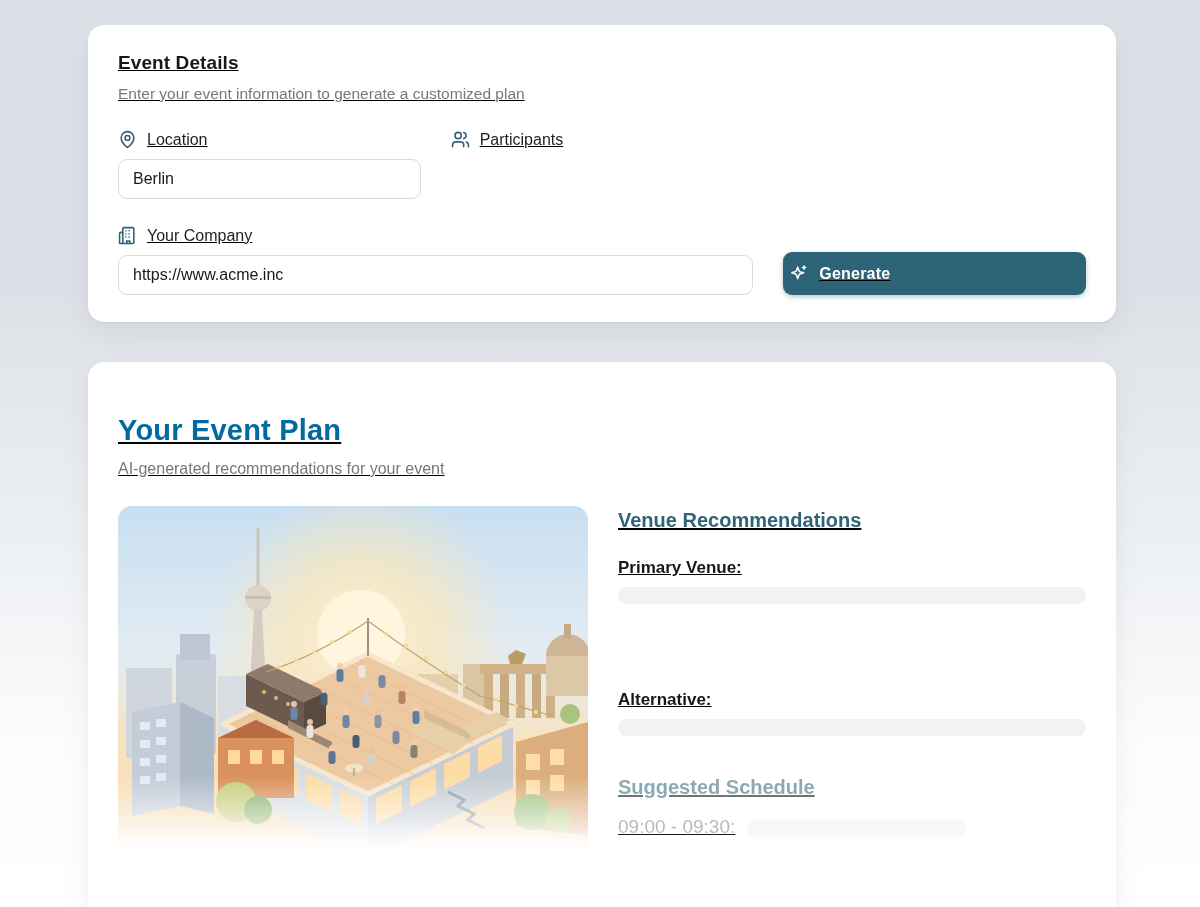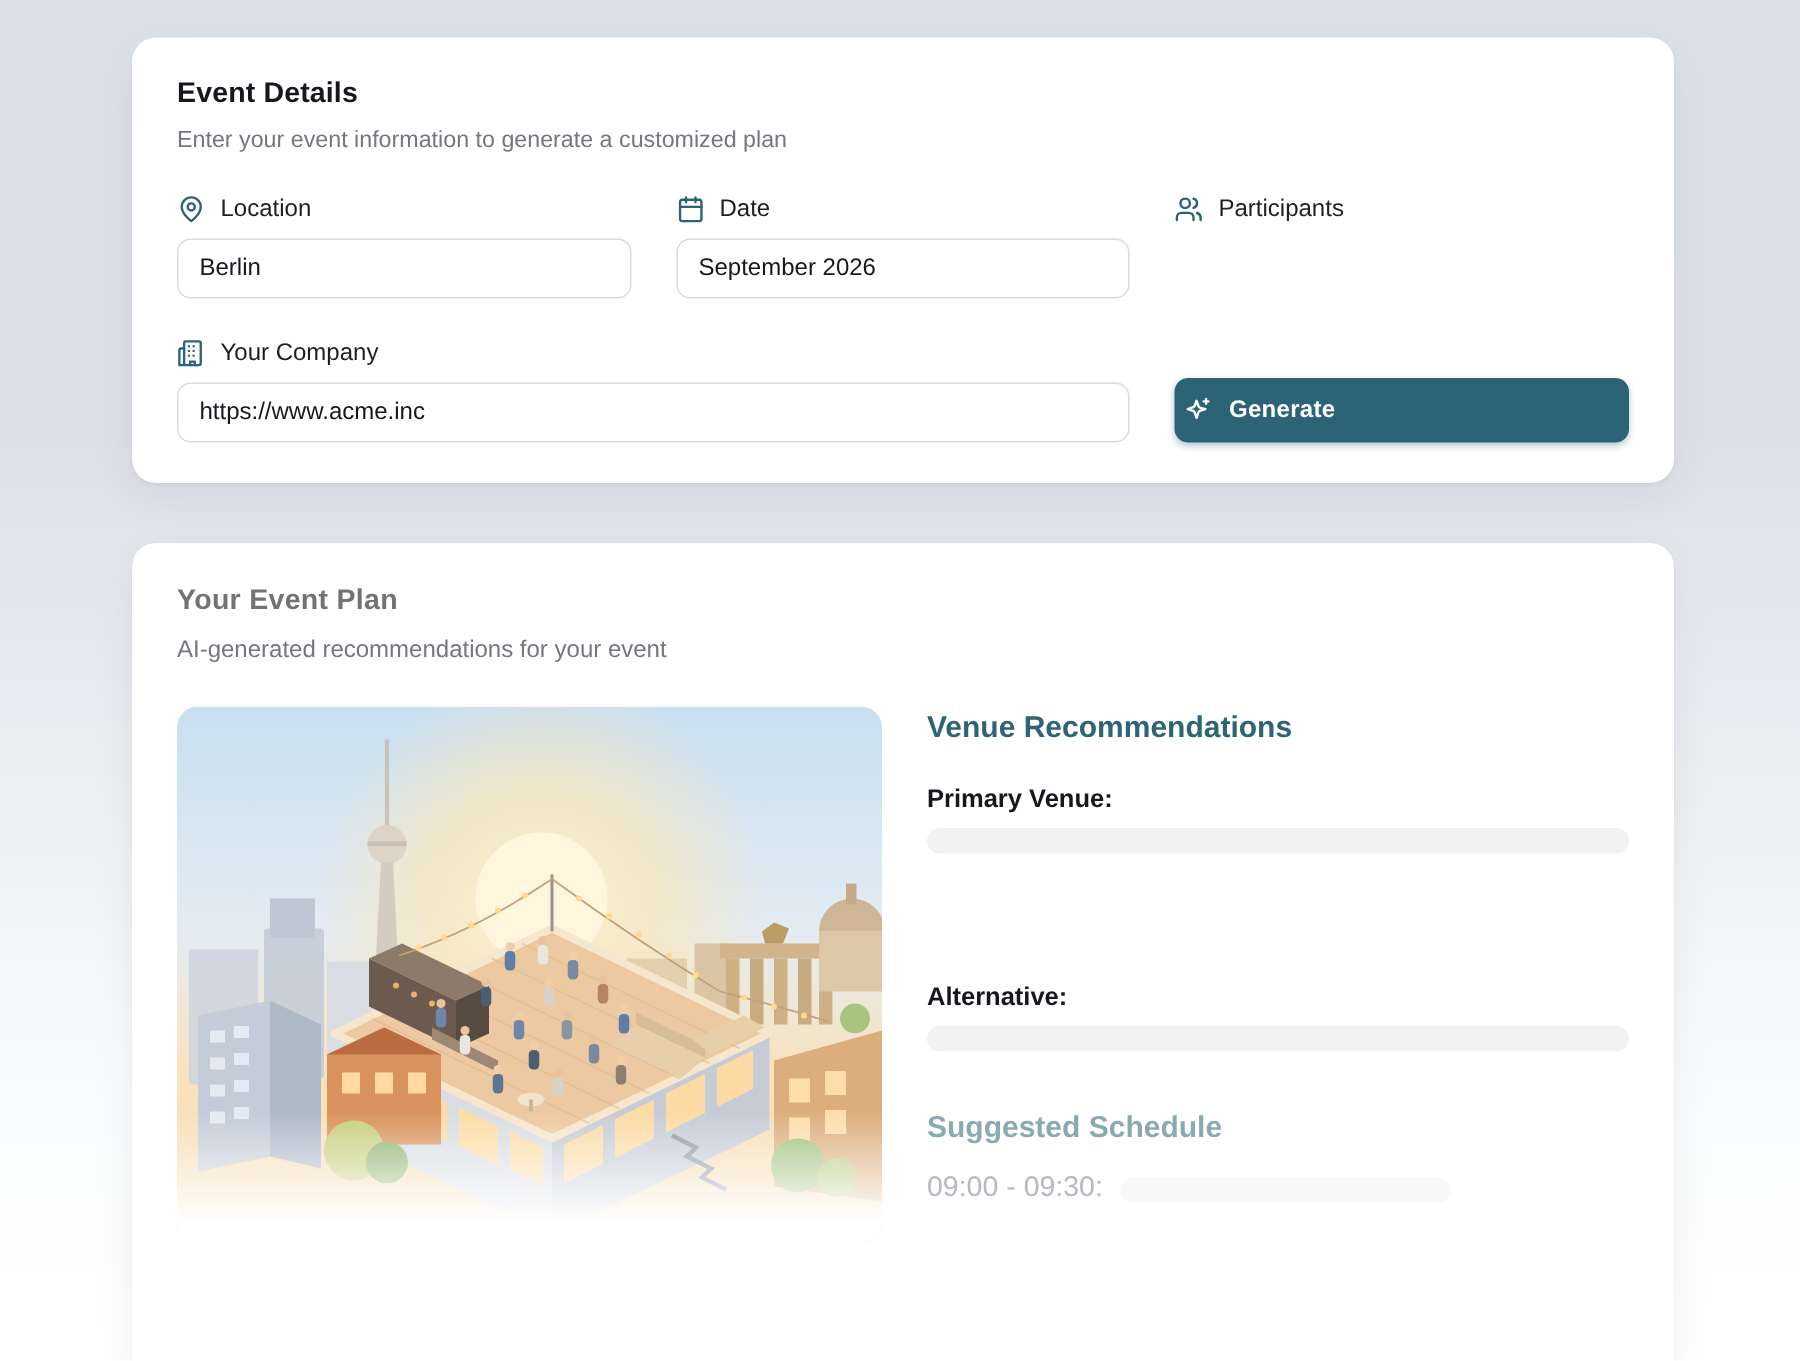--- a/index.html
+++ b/index.html
@@ -8,20 +8,21 @@
     width: 1200px; height: 907px;
     overflow: hidden;
     position: relative;
     font-family: "Liberation Sans", sans-serif;
     background: linear-gradient(180deg, #dce1e7 0%, #dde1e7 32%, #eceff2 58%, #fbfcfd 82%, #ffffff 100%);
   }
   .card {
     position: absolute; left: 88px; width: 1028px;
     background: #ffffff; border-radius: 16px;
     box-shadow: 0 1px 2px rgba(16,24,40,.05), 0 10px 30px rgba(16,24,40,.06);
+    text-decoration: underline;
   }
   #details-card { top: 25px; height: 297px; padding: 27px 30px; }
   #plan-card { top: 362px; height: 560px; padding: 28px 30px; }
 
   .card-title { font-size: 19px; font-weight: 700; color: #16181d; letter-spacing: .1px; }
   .card-subtitle { margin-top: 11px; font-size: 15.5px; color: #73787f; }
 
   .form-grid {
     margin-top: 27px;
     display: grid;
@@ -46,21 +47,21 @@
     height: 43px; width: 100%;
     display: flex; align-items: center; justify-content: flex-start; gap: 11px;
     background: #2d6376; color: #ffffff;
     border: none; border-radius: 9px;
     font-size: 16px; font-weight: 600; letter-spacing: .2px;
     font-family: "Liberation Sans", sans-serif;
     box-shadow: 0 2px 5px rgba(45,99,118,.35);
     cursor: pointer;
   }
 
-  .plan-title { font-size: 19px; font-weight: 700; color: #737373; letter-spacing: .2px; }
+  .plan-title { font-size: 29px; font-weight: 700; color: #0369a1; letter-spacing: .2px; margin-top: 24px; }
   .plan-subtitle { margin-top: 13px; font-size: 16px; color: #73787f; }
   .plan-columns { margin-top: 28px; display: flex; gap: 30px; }
 
   .illustration-wrap {
     width: 470px; height: 358px; flex: 0 0 auto;
     border-radius: 14px; overflow: hidden; position: relative;
   }
   .illustration-wrap svg { display: block; }
 
   .plan-right { flex: 1; min-width: 0; position: relative; }
@@ -99,32 +100,20 @@
           <svg width="19" height="19" viewBox="0 0 24 24" fill="none" stroke="#2d6376" stroke-width="2" stroke-linecap="round" stroke-linejoin="round">
             <path d="M20 10c0 6-8 12-8 12s-8-6-8-12a8 8 0 0 1 16 0Z"></path>
               <circle cx="12" cy="10" r="3"></circle>
           </svg>
         </span>
         <span>Location</span>
       </div>
       <input class="text-input" type="text" value="Berlin" style="">
     </div>
 
-    <div>
-      <div class="field-label">
-        <span>
-          <svg width="19" height="19" viewBox="0 0 24 24" fill="none" stroke="#2d6376" stroke-width="2" stroke-linecap="round" stroke-linejoin="round">
-            <rect x="3" y="4" width="18" height="18" rx="2"></rect>
-              <path d="M16 2v4M8 2v4M3 10h18"></path>
-          </svg>
-        </span>
-        <span>Date</span>
-      </div>
-      <input class="text-input" type="text" value="September 2026" style="">
-    </div>
 
     <div>
       <div class="field-label">
         <span>
           <svg width="19" height="19" viewBox="0 0 24 24" fill="none" stroke="#2d6376" stroke-width="2" stroke-linecap="round" stroke-linejoin="round">
             <circle cx="9" cy="7" r="4"></circle>
               <path d="M2 21v-2a4 4 0 0 1 4-4h6a4 4 0 0 1 4 4v2"></path>
             <path d="M16 3.13a4 4 0 0 1 0 7.75"></path>
               <path d="M22 21v-2a4 4 0 0 0-3-3.85"></path>
           </svg>

